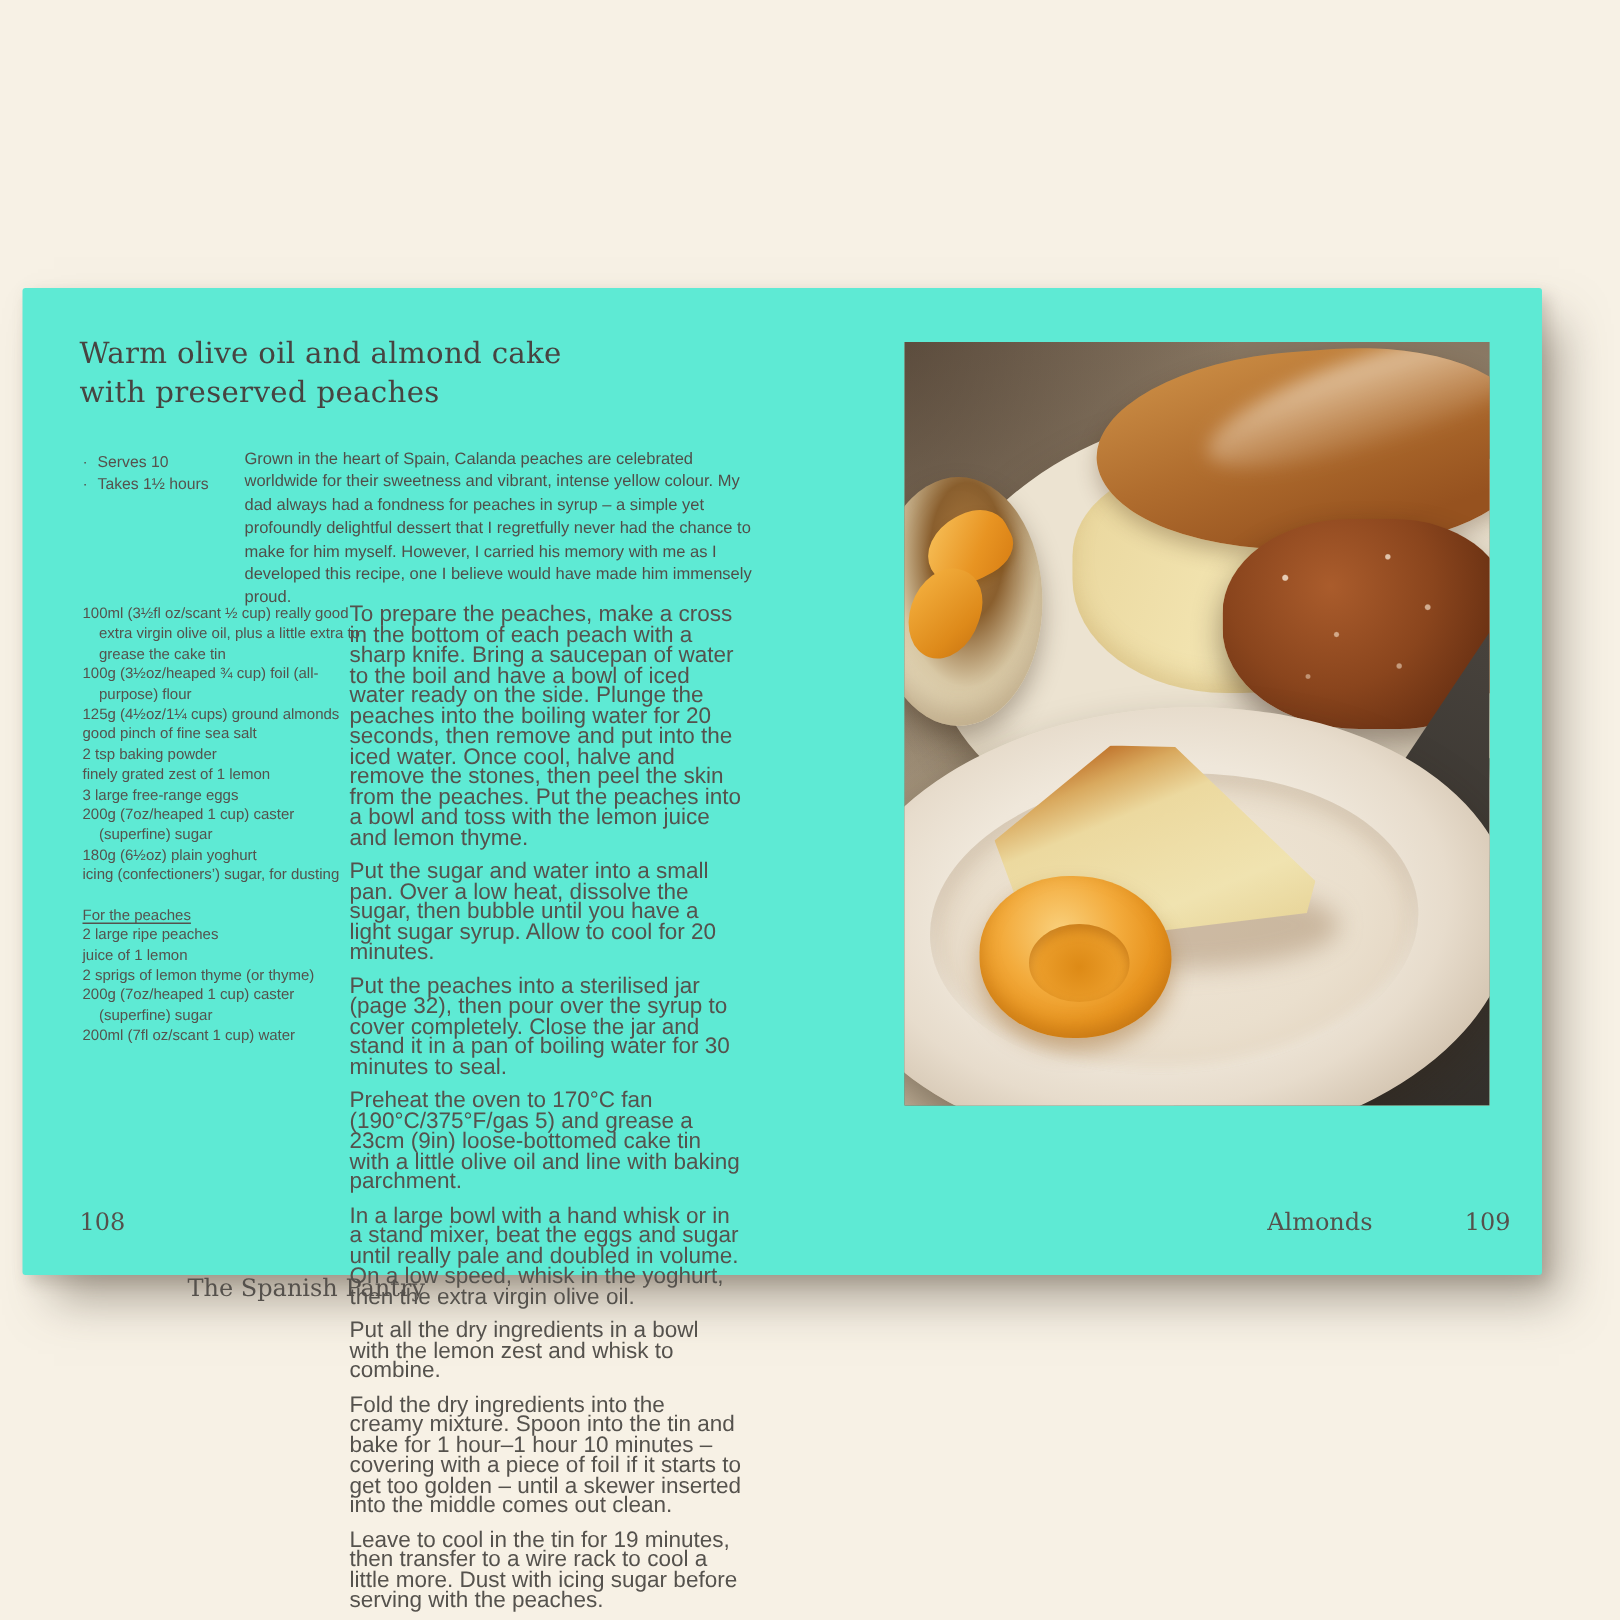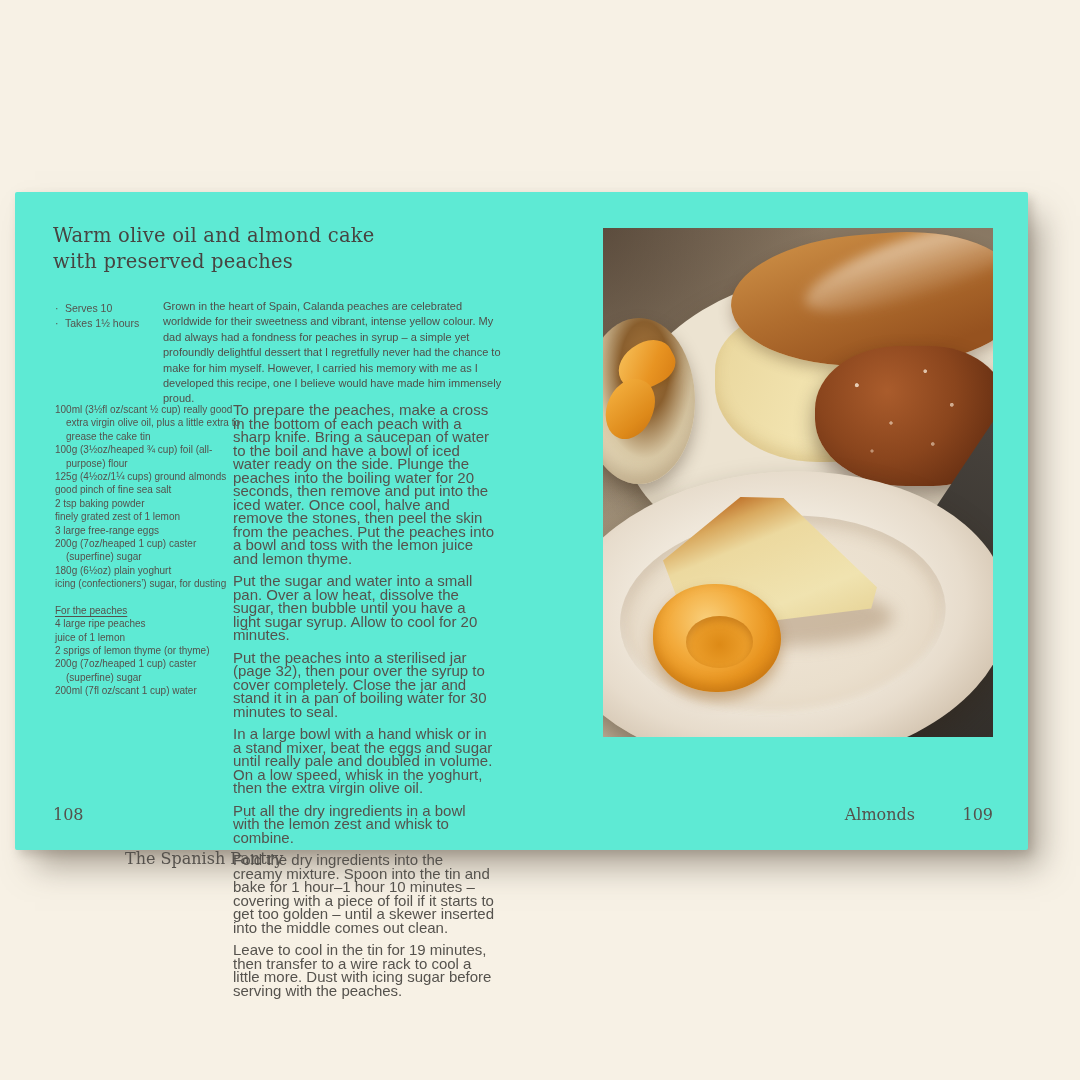--- a/index.html
+++ b/index.html
@@ -37,21 +37,21 @@
     font-size:15px;line-height:13.5px;color:#55524d;
   }
   .method p{margin:0 0 9px 0;}
   .footer-item{
     position:absolute;top:613px;
     font-family:"DejaVu Serif", serif;font-size:16px;color:#55514c;
   }
   .f-pageleft{left:38px;}
   .f-book{left:110px;margin-top:44px;}
   .f-chapter{right:113px;}
-  .f-pageright{right:35px;}
+  .f-pageright{right:21px;}
 
   
   .photo{position:absolute;left:588px;top:36px;width:390px;height:509px;overflow:hidden;background:#8d7c66;}
   .photo *{position:absolute;}
   .ph-bg{left:0;top:0;width:100%;height:100%;
     background:
       radial-gradient(ellipse at -5% -5%, rgba(50,36,26,0.55) 0%, rgba(50,36,26,0) 42%),
       radial-gradient(ellipse at 0% 100%, rgba(214,198,172,0.8) 0%, rgba(214,198,172,0) 38%),
       linear-gradient(170deg,#84735f 0%, #95856e 45%, #8e7d66 75%, #7b6b58 100%);
   }
@@ -158,31 +158,32 @@
     <div class="ing">100g (3½oz/heaped ¾ cup) foil (all-purpose) flour</div>
     <div class="ing">125g (4½oz/1¼ cups) ground almonds</div>
     <div class="ing">good pinch of fine sea salt</div>
     <div class="ing">2 tsp baking powder</div>
     <div class="ing">finely grated zest of 1 lemon</div>
     <div class="ing">3 large free-range eggs</div>
     <div class="ing">200g (7oz/heaped 1 cup) caster (superfine) sugar</div>
     <div class="ing">180g (6½oz) plain yoghurt</div>
     <div class="ing">icing (confectioners’) sugar, for dusting</div>
     <div class="peaches-heading">For the peaches</div>
-    <div class="ing">4 large ripe peaches</div>
+    <div class="ing">2 large ripe peaches</div>
     <div class="ing">juice of 1 lemon</div>
     <div class="ing">2 sprigs of lemon thyme (or thyme)</div>
     <div class="ing">200g (7oz/heaped 1 cup) caster (superfine) sugar</div>
     <div class="ing">200ml (7fl oz/scant 1 cup) water</div>
   </div>
 
   <div class="method">
     <p>To prepare the peaches, make a cross in the bottom of each peach with a sharp knife. Bring a saucepan of water to the boil and have a bowl of iced water ready on the side. Plunge the peaches into the boiling water for 20 seconds, then remove and put into the iced water. Once cool, halve and remove the stones, then peel the skin from the peaches. Put the peaches into a bowl and toss with the lemon juice and lemon thyme.</p>
     <p>Put the sugar and water into a small pan. Over a low heat, dissolve the sugar, then bubble until you have a light sugar syrup. Allow to cool for 20 minutes.</p>
     <p>Put the peaches into a sterilised jar (page 32), then pour over the syrup to cover completely. Close the jar and stand it in a pan of boiling water for 30 minutes to seal.</p>
+    <p>Preheat the oven to 170°C fan (190°C/375°F/gas 5) and grease a 23cm (9in) loose-bottomed cake tin with a little olive oil and line with baking parchment.</p>
     <p>In a large bowl with a hand whisk or in a stand mixer, beat the eggs and sugar until really pale and doubled in volume. On a low speed, whisk in the yoghurt, then the extra virgin olive oil.</p>
     <p>Put all the dry ingredients in a bowl with the lemon zest and whisk to combine.</p>
     <p>Fold the dry ingredients into the creamy mixture. Spoon into the tin and bake for 1 hour–1 hour 10 minutes – covering with a piece of foil if it starts to get too golden – until a skewer inserted into the middle comes out clean.</p>
     <p>Leave to cool in the tin for 19 minutes, then transfer to a wire rack to cool a little more. Dust with icing sugar before serving with the peaches.</p>
   </div>
 
   <div class="photo">
     <div class="ph-bg"></div>
     <div class="ph-plate-big"></div>
     <div class="ph-crumb"></div>

